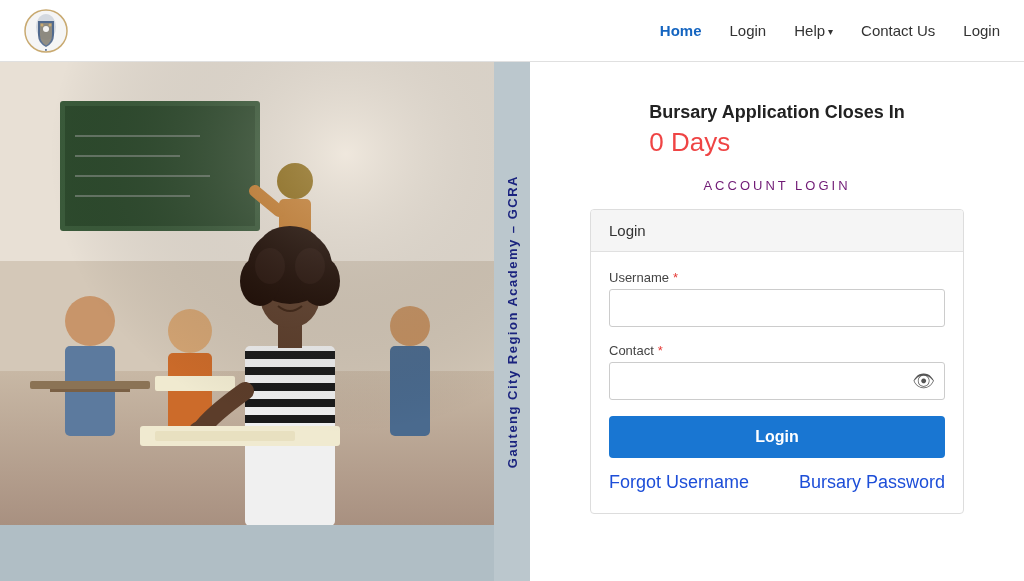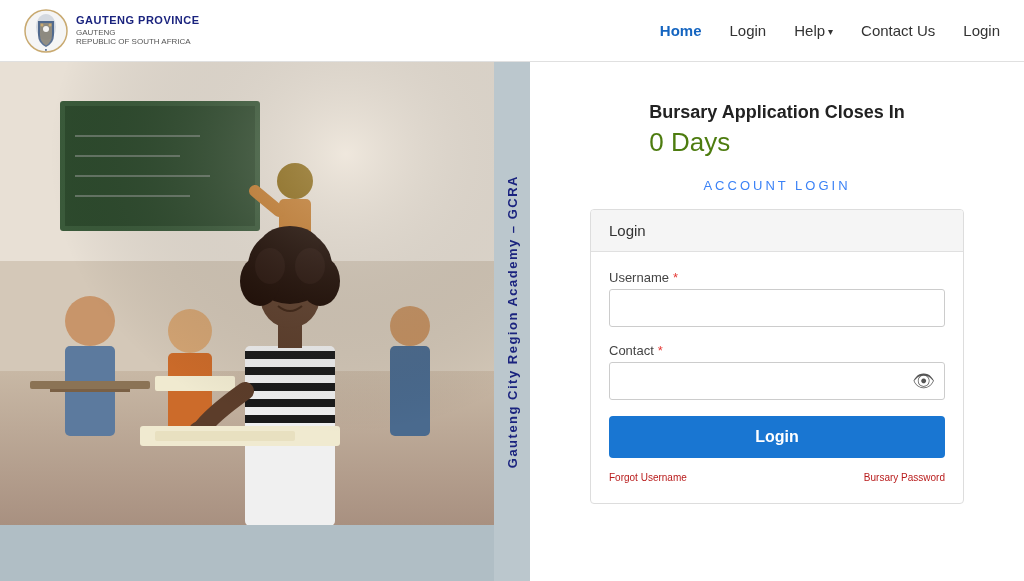--- a/index.html
+++ b/index.html
@@ -148,28 +148,28 @@
       margin-bottom: 8px;
     }
     .bursary-closes .closes-label {
       font-size: 18px;
       font-weight: 700;
       color: #222;
     }
     .bursary-closes .days-count {
       font-size: 26px;
       font-weight: 400;
-      color: #4d7c0f;
+      color: #ef4444;
       margin-top: 4px;
     }
 
     .account-login-title {
       font-size: 13px;
       letter-spacing: 3px;
-      color: #3b82f6;
+      color: #701a75;
       text-transform: uppercase;
       margin: 12px 0 16px;
       text-align: left;
     }
 
     .login-box {
       width: 100%;
       max-width: 390px;
       border: 1px solid #ddd;
       border-radius: 4px;
@@ -240,22 +240,22 @@
       font-weight: 600;
       cursor: pointer;
       margin-bottom: 14px;
     }
 
     .forgot-links {
       display: flex;
       justify-content: space-between;
     }
     .forgot-links a {
-      font-size: 10px;
-      color: #b91c1c;
+      font-size: 18px;
+      color: #1d4ed8;
       text-decoration: none;
     }
   </style>
 </head>
 <body>
 
 <header class="header">
   <div class="logo-area">
 
     <svg class="logo-emblem" viewBox="0 0 44 44" xmlns="http://www.w3.org/2000/svg">
@@ -263,25 +263,20 @@
       <ellipse cx="22" cy="18" rx="10" ry="13" fill="#1a3a6b" opacity="0.15"></ellipse>
 
       <path d="M14 12 L30 12 L30 26 Q30 34 22 38 Q14 34 14 26 Z" fill="#1a3a6b" opacity="0.7"></path>
       <path d="M16 14 L28 14 L28 26 Q28 33 22 36.5 Q16 33 16 26 Z" fill="#c9aa71" opacity="0.5"></path>
 
       <circle cx="22" cy="20" r="3" fill="#fff" opacity="0.9"></circle>
       <circle cx="18" cy="16" r="1.5" fill="#c9aa71"></circle>
       <circle cx="26" cy="16" r="1.5" fill="#c9aa71"></circle>
       <text x="22" y="42" text-anchor="middle" font-size="4" fill="#1a3a6b" font-weight="bold">●</text>
     </svg>
-    <div class="logo-text">
-      <span class="province-name">GAUTENG PROVINCE</span>
-      <span class="province-sub">GAUTENG</span>
-      <span class="province-sub">REPUBLIC OF SOUTH AFRICA</span>
-    </div>
   </div>
 
   <nav>
     <a href="#" class="active">Home</a>
     <a href="#">Login</a>
     <div class="nav-help">
       <span>Help</span>
       <span class="chevron">▾</span>
     </div>
     <a href="#">Contact Us</a>

